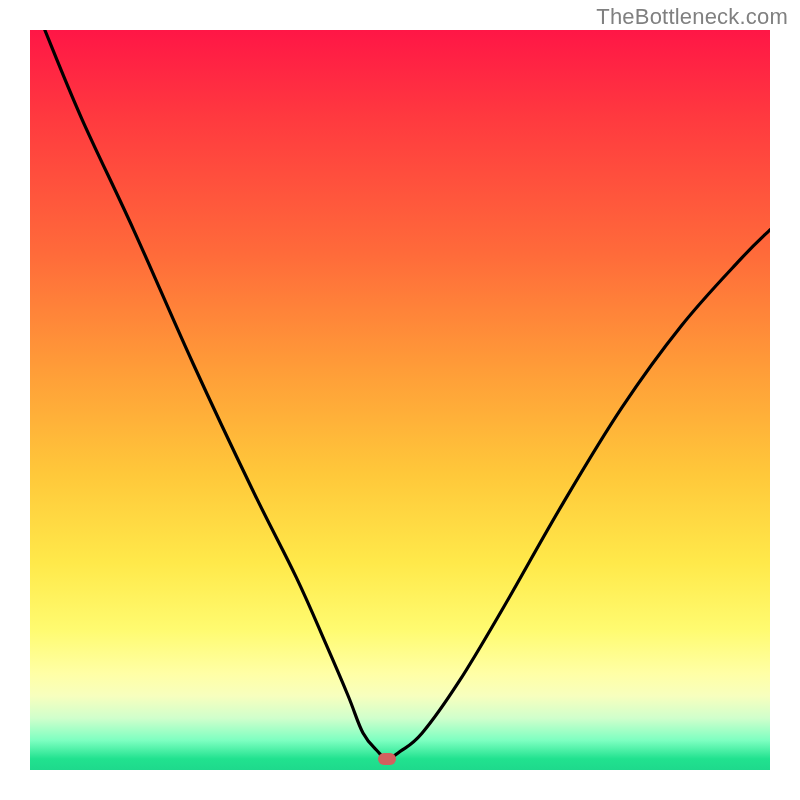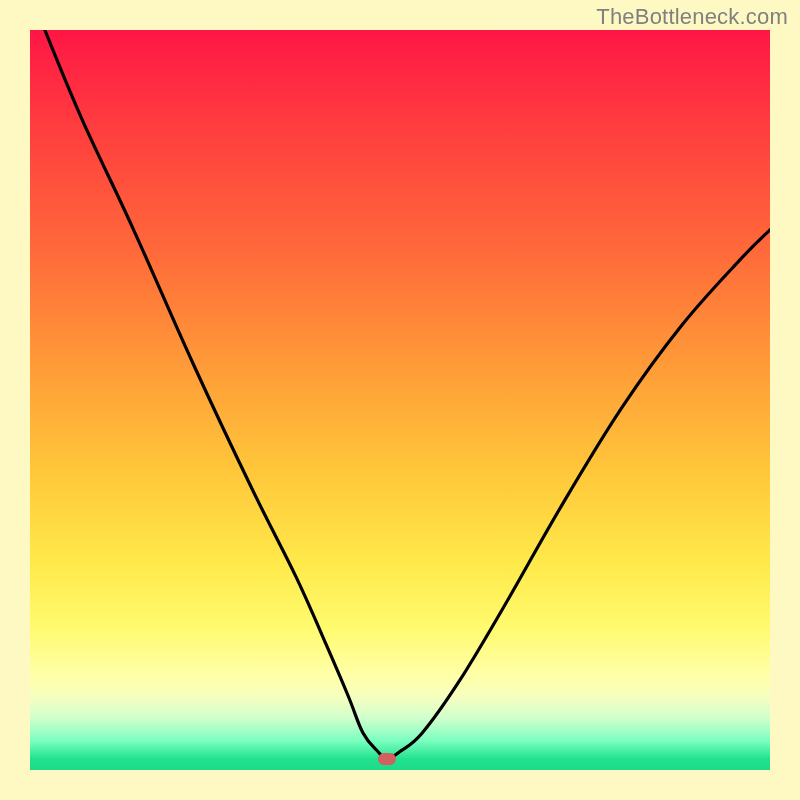--- a/index.html
+++ b/index.html
@@ -8,21 +8,21 @@
     width: 800px;
     height: 800px;
     background: #000;
     font-family: Arial, Helvetica, sans-serif;
     overflow: hidden;
   }
   .frame {
     position: relative;
     width: 800px;
     height: 800px;
-    background: #fef9c3;
+    background: #ffffff;
   }
   .watermark {
     position: absolute;
     top: 4px;
     right: 12px;
     color: #808080;
     font-size: 22px;
     font-weight: 500;
     letter-spacing: 0.2px;
     z-index: 20;

